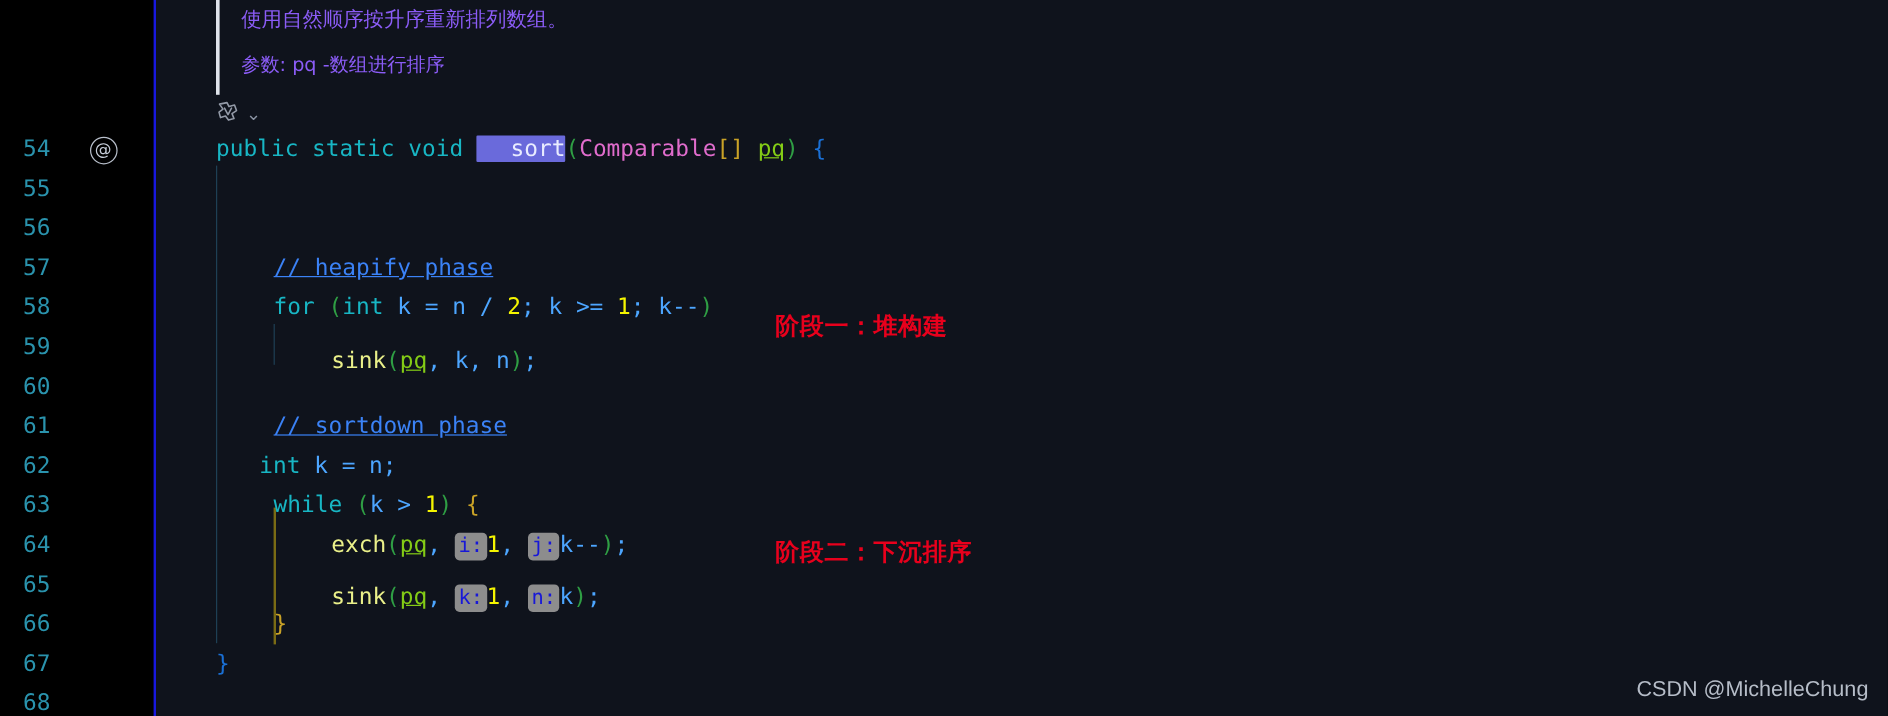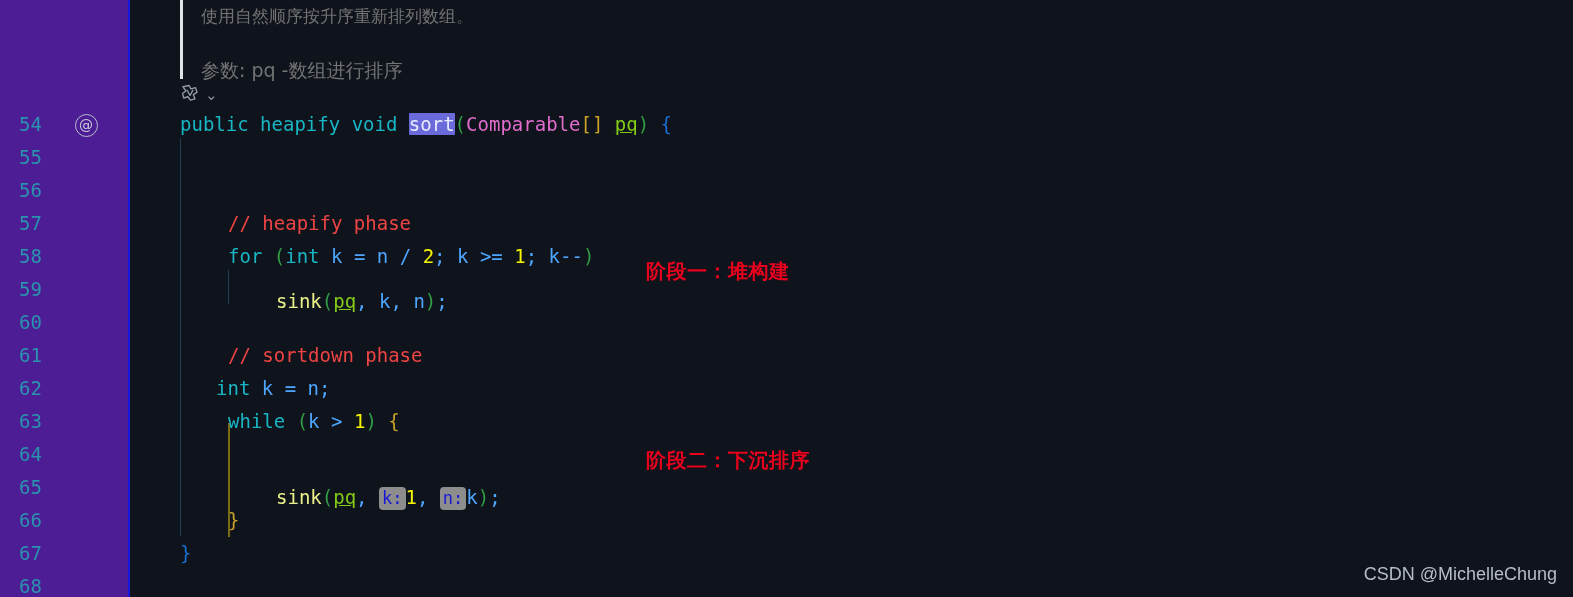--- a/index.html
+++ b/index.html
@@ -18,21 +18,21 @@
     overflow: hidden;
     user-select: none;
   }
 
   
   #gutter {
     position: absolute;
     left: 0; top: 0;
     width: 130px;
     height: 597px;
-    background: #4c1d95;
+    background: #000000;
     border-right: 2px solid #1818e0;
     box-sizing: border-box;
   }
   .ln {
     position: absolute;
     right: 86px;
     width: 60px;
     text-align: right;
     color: #2a93ad;
     font-family: "DejaVu Sans Mono", monospace;
@@ -76,27 +76,27 @@
     position: absolute;
     left: 48px;
     top: 0;
     width: 520px;
     height: 79px;
     border-left: 3px solid #dfe3ea;
     box-sizing: border-box;
     padding-left: 18px;
   }
   .doc-line {
-    color: #737373;
+    color: #8b5cf6;
     font-family: "DejaVu Sans", sans-serif;
     font-size: 17px;
     white-space: nowrap;
   }
   .doc-line.l1 { position: absolute; left: 18px; top: 5px; }
-  .doc-line.l2 { position: absolute; left: 18px; top: 58px; font-size: 19px; }
+  .doc-line.l2 { position: absolute; left: 18px; top: 44px; font-size: 16px; }
 
   
   #codelens {
     position: absolute;
     left: 48px;
     top: 80px;
     height: 30px;
     display: flex;
     align-items: center;
     gap: 5px;
@@ -120,28 +120,28 @@
     color: #c8d3e0;
   }
 
   
   .kw      { color: #18b6c4; }      
   .type    { color: #e06ccc; }      
   .var     { color: #4da6ff; }      
   .param   { color: #84cc16; text-decoration: underline; }      
   .fn      { color: #eaf08a; }      
   .num     { color: #f5f500; }      
-  .cmt     { color: #ef4444; }      
+  .cmt     { color: #3b82f6; text-decoration: underline; }      
   .op      { color: #4da6ff; }
   .semi    { color: #4da6ff; }
   .br-green  { color: #2f9e44; }
   .br-yellow { color: #c9a227; }
   .br-blue   { color: #1a6fd4; }
   .field   { color: #dfe6f0; }
-  .sel     { background: #6a6adb; color: #e9ecff; border-radius: 1px; }
+  .sel     { background: #6a6adb; color: #e9ecff; border-radius: 1px; padding-left: 28px; }
 
   
   .hint {
     background: #8d8d8d;
     color: #1717d8;
     border-radius: 4px;
     padding: 1px 3px 2px 3px;
     font-size: 17px;
     font-family: "DejaVu Sans Mono", monospace;
   }
@@ -217,35 +217,36 @@
           <path d="M8.5 8.5 L12 15 L15.5 8.5" fill="none" stroke="#949ba8" stroke-width="1.6" stroke-linecap="round" stroke-linejoin="round"></path>
         </svg>
       </span>
       <span class="lens-chevron">⌄</span>
     </div>
 
     <div class="guide" style="left:48px;  top:138px; height:398px;"></div>
     <div class="guide" style="left:96px;  top:270px; height:34px;"></div>
     <div class="guide active" style="left:96px;  top:423px; height:114px;"></div>
 
-    <div class="cl" style="top:108px"><span class="kw">public</span> <span class="kw">heapify</span> <span class="kw">void</span> <span class="sel">sort</span><span class="br-green">(</span><span class="type">Comparable</span><span class="br-yellow">[]</span> <span class="param">pq</span><span class="br-green">)</span> <span class="br-blue">{</span></div>
+    <div class="cl" style="top:108px"><span class="kw">public</span> <span class="kw">static</span> <span class="kw">void</span> <span class="sel">sort</span><span class="br-green">(</span><span class="type">Comparable</span><span class="br-yellow">[]</span> <span class="param">pq</span><span class="br-green">)</span> <span class="br-blue">{</span></div>
 
 
     <div class="cl cmt" style="top:207px; left:96px">// heapify phase</div>
 
     <div class="cl" style="top:240px; left:96px"><span class="kw">for</span> <span class="br-green">(</span><span class="kw">int</span> <span class="var">k</span> <span class="op">=</span> <span class="var">n</span> <span class="op">/</span> <span class="num">2</span><span class="semi">;</span> <span class="var">k</span> <span class="op">&gt;=</span> <span class="num">1</span><span class="semi">;</span> <span class="var">k--</span><span class="br-green">)</span></div>
 
     <div class="cl" style="top:285px; left:144px"><span class="fn">sink</span><span class="br-green">(</span><span class="param">pq</span><span class="semi">,</span> <span class="var">k</span><span class="semi">,</span> <span class="var">n</span><span class="br-green">)</span><span class="semi">;</span></div>
 
     <div class="cl cmt" style="top:339px; left:96px">// sortdown phase</div>
 
     <div class="cl" style="top:372px; left:84px"><span class="kw">int</span> <span class="var">k</span> <span class="op">=</span> <span class="var">n</span><span class="semi">;</span></div>
 
     <div class="cl" style="top:405px; left:96px"><span class="kw">while</span> <span class="br-green">(</span><span class="var">k</span> <span class="op">&gt;</span> <span class="num">1</span><span class="br-green">)</span> <span class="br-yellow">{</span></div>
 
+    <div class="cl" style="top:438px; left:144px"><span class="fn">exch</span><span class="br-green">(</span><span class="param">pq</span><span class="semi">,</span> <span class="hint">i:</span><span class="num">1</span><span class="semi">,</span> <span class="hint">j:</span><span class="var">k--</span><span class="br-green">)</span><span class="semi">;</span></div>
 
     <div class="cl" style="top:481px; left:144px"><span class="fn">sink</span><span class="br-green">(</span><span class="param">pq</span><span class="semi">,</span> <span class="hint">k:</span><span class="num">1</span><span class="semi">,</span> <span class="hint">n:</span><span class="var">k</span><span class="br-green">)</span><span class="semi">;</span></div>
 
     <div class="cl br-yellow" style="top:504px; left:96px">}</div>
 
     <div class="cl br-blue" style="top:537px; left:48px">}</div>
 
     <div class="anno" style="left:514px; top:258px;">阶段一：堆构建</div>
     <div class="anno" style="left:514px; top:447px;">阶段二：下沉排序</div>
   </div>

